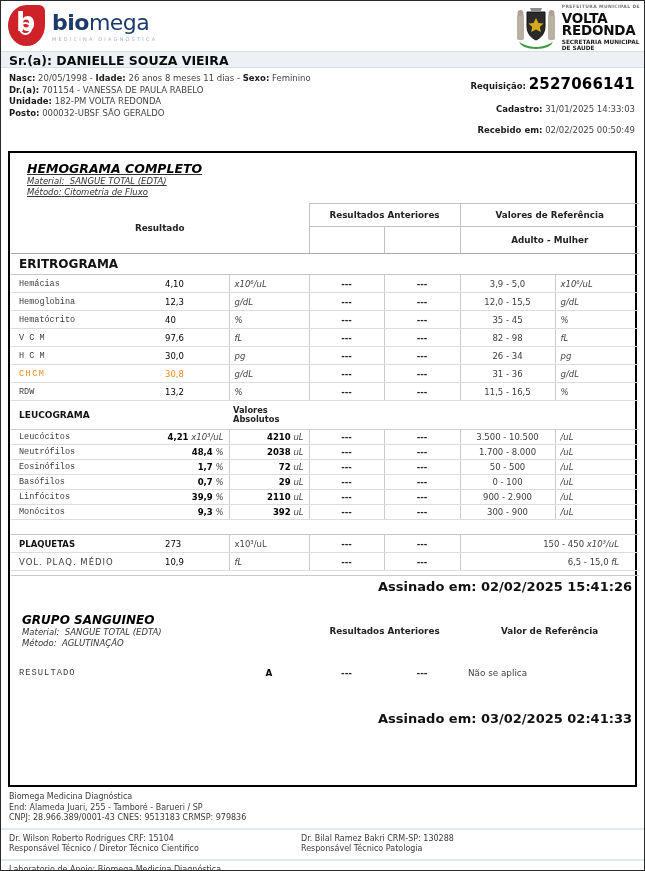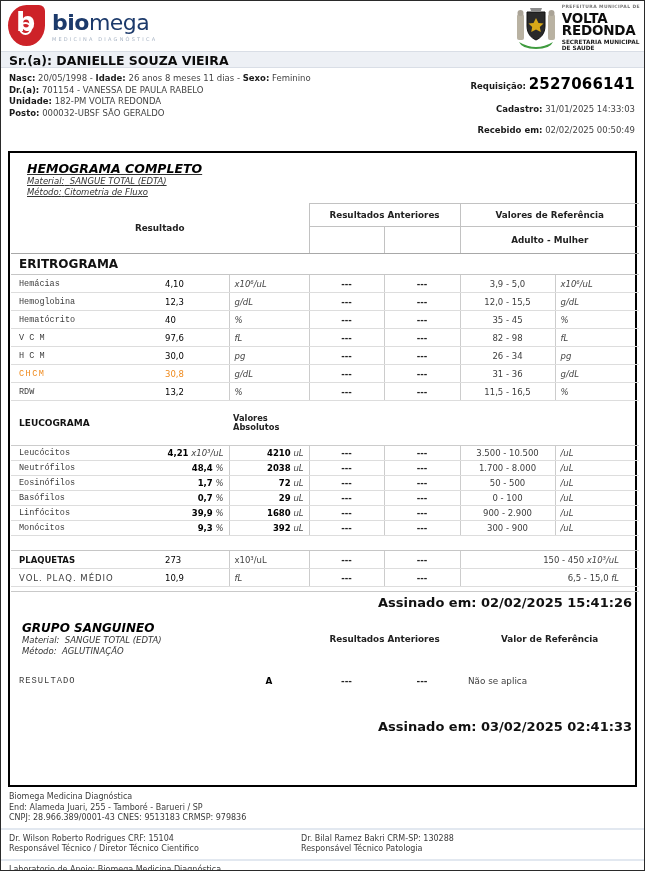--- a/index.html
+++ b/index.html
@@ -59,36 +59,36 @@
   .c-unit-up { color:#444; border-left:1px solid #ccc; padding-left:5px !important; }
   .c-ant { text-align:center; font-weight:700; color:#222; border-left:1px solid #ccc; }
   .c-ref { text-align:center; border-left:1px solid #ccc; color:#3d3d3d; }
   .c-refunit { font-style:italic; border-left:1px solid #ccc; padding-left:5px !important; color:#444; }
   .c-vu, .c-abs { text-align:right; padding-right:5px !important; }
   .c-abs { border-left:1px solid #ccc; }
   .bv { font-weight:700; color:#000;text-align:right; }
   .iu { font-style:italic; color:#444; }
   .abnormal .c-name, .abnormal .c-val { color:#ef8a1d; }
   .abnormal .c-name { letter-spacing:1.5px; }
-  tr.leuco-head { height:45px; }
+  tr.leuco-head { height:29px; }
   tr.leuco-head td { border-bottom:1px solid #ccc; }
   .lh-name { font-weight:700; font-size:9px; color:#111; padding-left:8px !important; }
   .lh-abs { font-weight:700; text-align:left; color:#222; line-height:9.5px; white-space:pre-line; font-size:8.3px; }
   tr.gaprow td { height:15px; }
   tr.plaq td { border-top:1px solid #c6c6c6; }
   tr.plaq, tr.volplaq { height:18px; }
   tr.plaq td, tr.volplaq td { border-bottom:1px solid #ddd; }
   .plaq-name { font-weight:700; color:#111; padding-left:8px !important; }
   .vol-name { letter-spacing:1px; padding-left:8px !important; }
   .c-refwide { text-align:right; padding-right:20px !important; }
   tr.tailrow td { height:5px; border-bottom:1px solid #c9c9c9; }
   .signed-line { text-align:right; font-size:13px; font-weight:700; color:#111; padding:3px 2px 0 0; }
 
   
-  table.bg { margin-top:11px; }
+  table.bg { margin-top:19px; }
   .bg-title-cell { vertical-align:top !important; }
   .bg-title { font-size:12px; font-weight:700; font-style:italic; color:#000; }
   .bg-meta { font-size:8.5px; font-style:italic; color:#333; line-height:11px; }
   .bg-hdr { font-weight:700; text-align:center; color:#222; font-size:8.8px; }
   tr.bg-spacer { height:16px; }
   tr.bg-result { height:16px; font-size:8.8px; }
   .ls1 { letter-spacing:1px; }
   .bg-a { text-align:center; font-weight:700; color:#000; }
   .bg-ref { padding-left:8px !important; color:#3d3d3d; }
   .signed-line2 { margin-top:27px; }
@@ -310,21 +310,21 @@
             <td class="c-abs"><span class="bv">29</span> <span class="iu">uL</span></td>
             <td class="c-ant">---</td>
             <td class="c-ant">---</td>
             <td class="c-ref">0 - 100</td>
             <td class="c-refunit">/uL</td>
           </tr>
 
           <tr class="r-leuco">
             <td class="c-name">Linfócitos</td>
             <td class="c-vu" colspan="2"><span class="bv">39,9</span> <span class="iu">%</span></td>
-            <td class="c-abs"><span class="bv">1680</span> <span class="iu">uL</span></td>
+            <td class="c-abs"><span class="bv">2110</span> <span class="iu">uL</span></td>
             <td class="c-ant">---</td>
             <td class="c-ant">---</td>
             <td class="c-ref">900 - 2.900</td>
             <td class="c-refunit">/uL</td>
           </tr>
 
           <tr class="r-leuco">
             <td class="c-name">Monócitos</td>
             <td class="c-vu" colspan="2"><span class="bv">9,3</span> <span class="iu">%</span></td>
             <td class="c-abs"><span class="bv">392</span> <span class="iu">uL</span></td>

